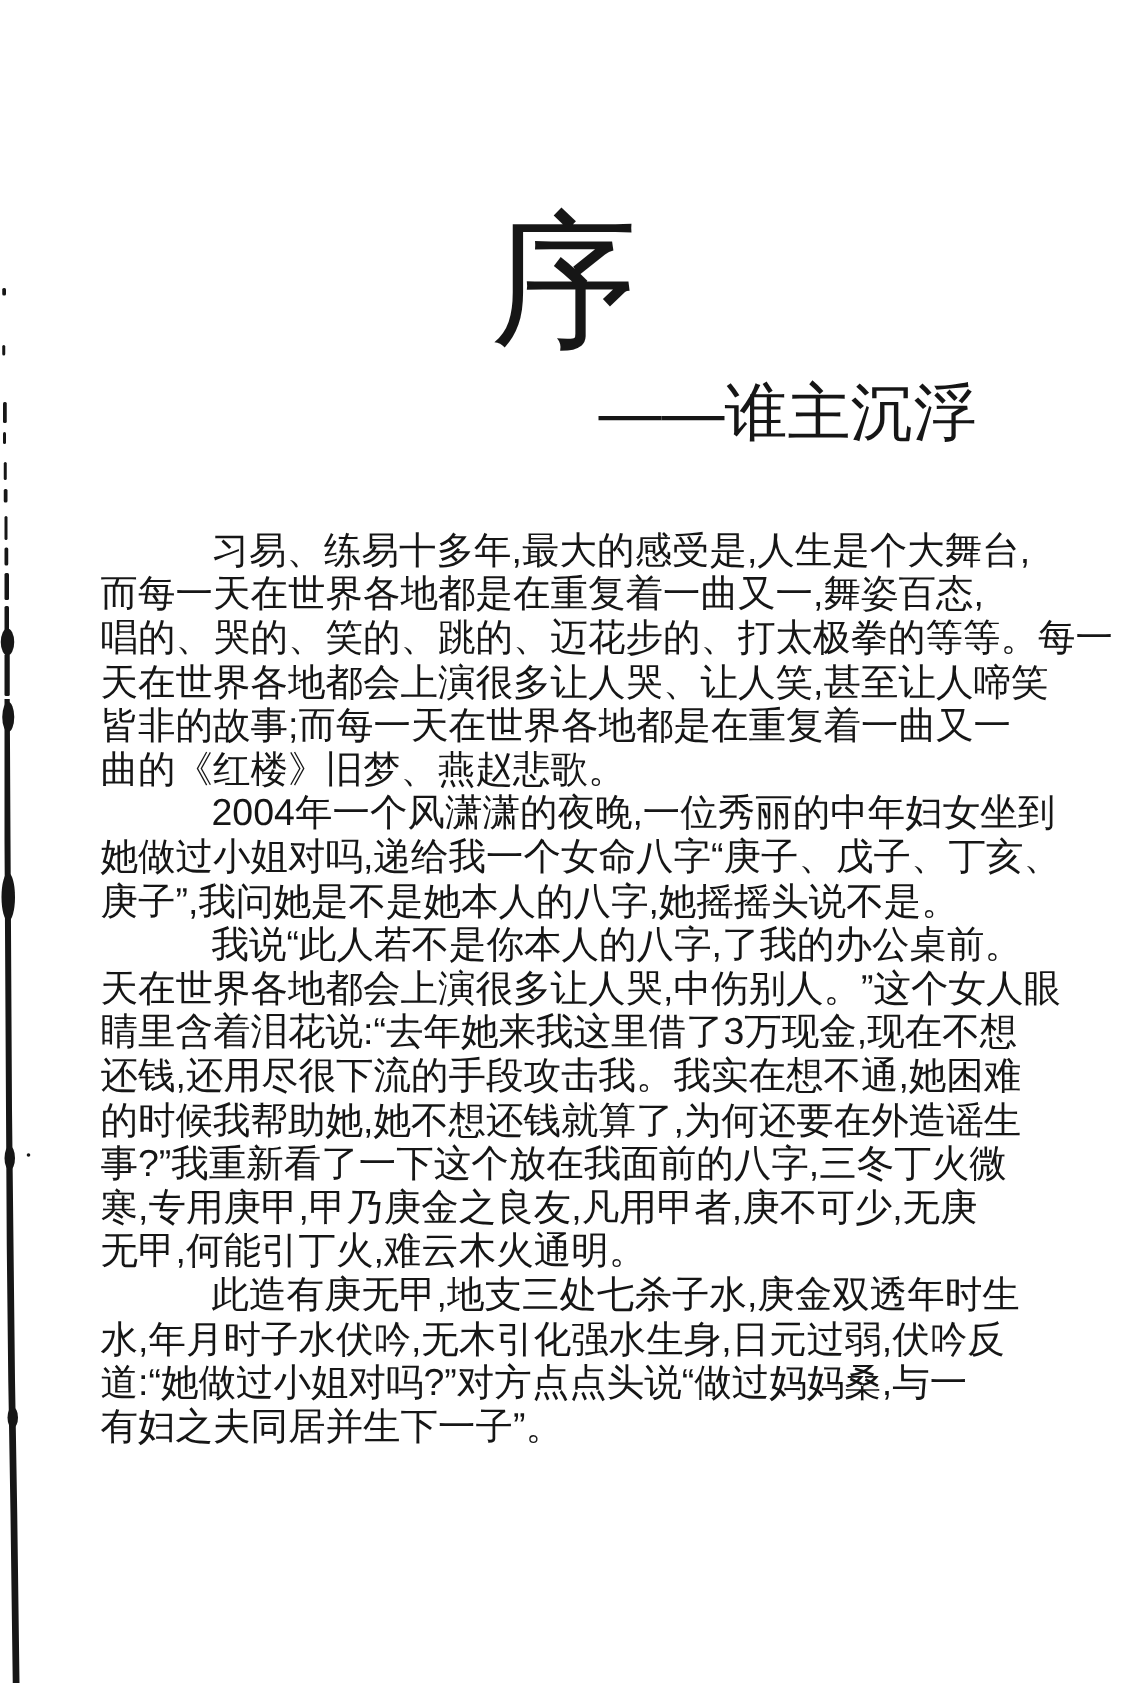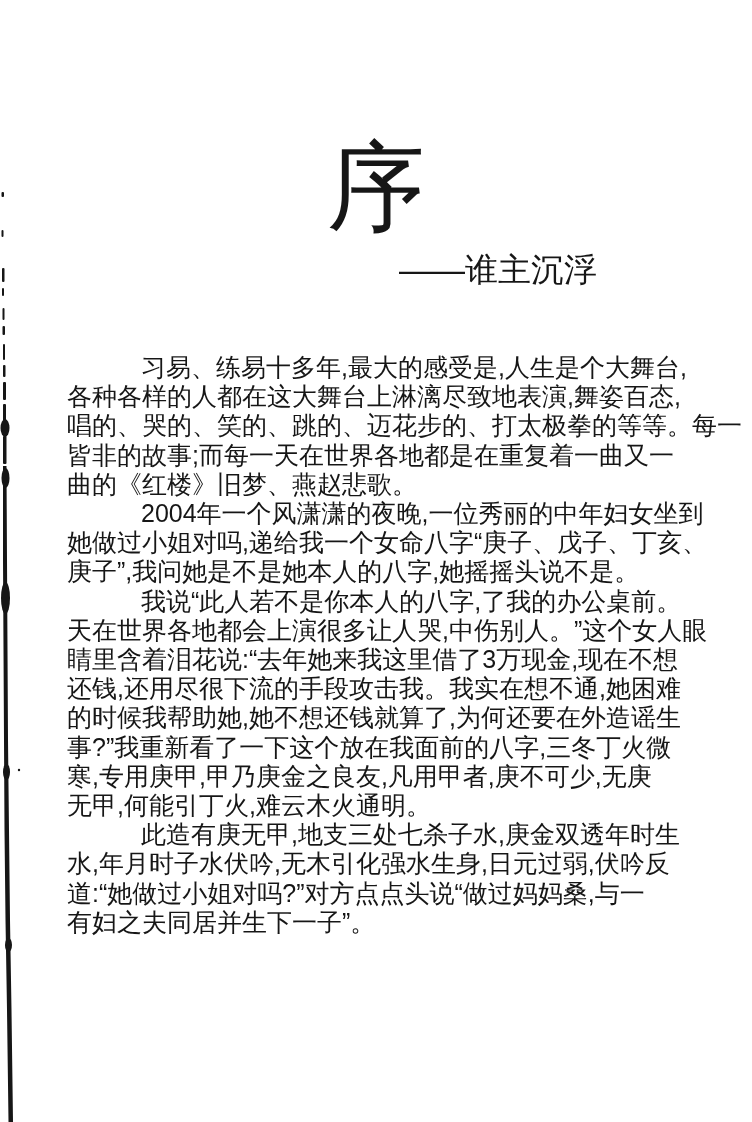--- a/index.html
+++ b/index.html
@@ -29,21 +29,21 @@
     text-align: center;
     font-size: 98px;
     line-height: 1.0;
     font-weight: 500;
     letter-spacing: 0;
   }
   .subtitle {
     position: absolute;
     top: 251px;
     left: 399px;
-    font-size: 33px;
+    font-size: 42px;
     line-height: 1.15;
     font-weight: 500;
     white-space: nowrap;
     text-align: center;
   }
   .body-text {
     position: absolute;
     top: 353px;
     left: 67px;
     width: 574px;
@@ -88,22 +88,23 @@
     </g>
   </svg>
 
   <h1 class="title">序</h1>
 
   <div class="subtitle">——谁主沉浮</div>
 
   <div class="body-text">
       <div>
         <div class="line indent">习易、练易十多年,最大的感受是,人生是个大舞台,</div>
-        <div class="line">各种各样的人都在这大舞台上淋漓尽致地表演,舞姿百态,</div>
+        <div class="line">而每一天在世界各地都是在重复着一曲又一,舞姿百态,</div>
         <div class="line">唱的、哭的、笑的、跳的、迈花步的、打太极拳的等等。每一</div>
+        <div class="line">天在世界各地都会上演很多让人哭、让人笑,甚至让人啼笑</div>
         <div class="line">皆非的故事;而每一天在世界各地都是在重复着一曲又一</div>
         <div class="line last">曲的《红楼》旧梦、燕赵悲歌。</div>
       </div>
       <div>
         <div class="line indent">2004年一个风潇潇的夜晚,一位秀丽的中年妇女坐到</div>
         <div class="line">她做过小姐对吗,递给我一个女命八字“庚子、戊子、丁亥、</div>
         <div class="line last">庚子”,我问她是不是她本人的八字,她摇摇头说不是。</div>
       </div>
       <div>
         <div class="line indent">我说“此人若不是你本人的八字,了我的办公桌前。</div>

